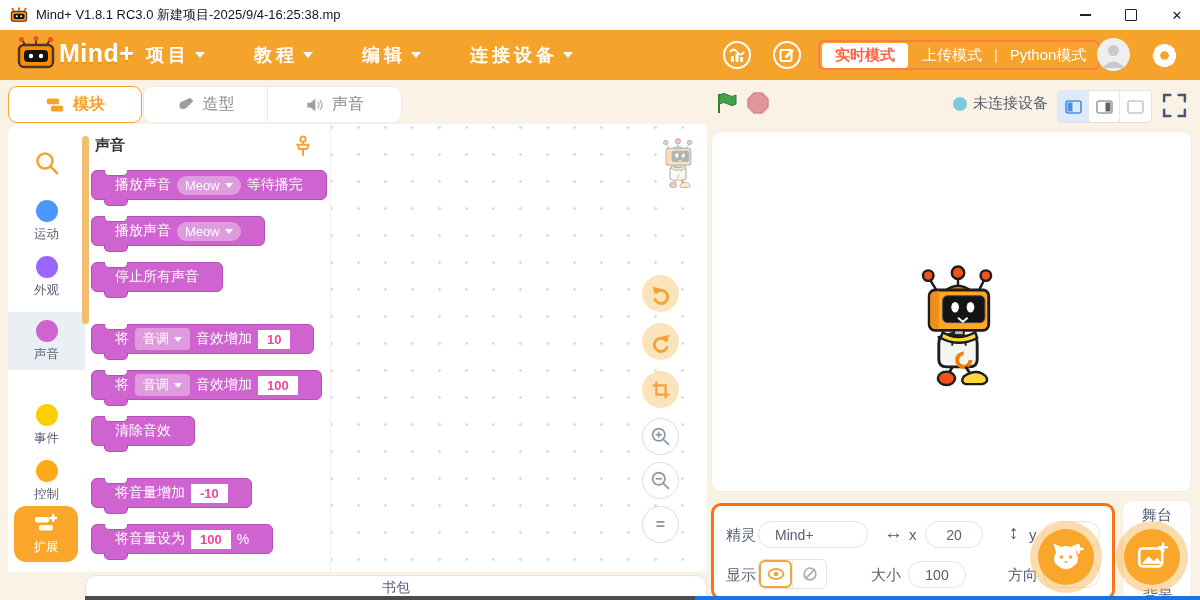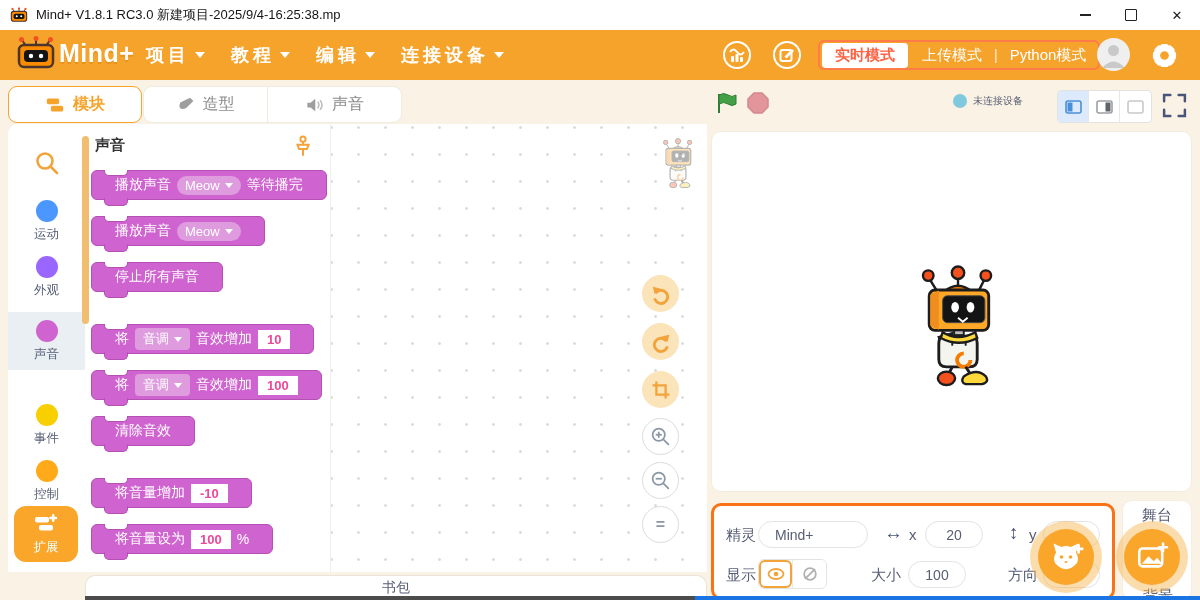--- a/index.html
+++ b/index.html
@@ -14,21 +14,21 @@
   .tb-btn{width:46px;height:30px;display:flex;align-items:center;justify-content:center;color:#222;}
   .min-glyph{width:11px;height:1.5px;background:#222;}
   .max-glyph{width:10px;height:10px;border:1.2px solid #222;border-radius:1px;}
   .close-glyph{font-size:13px;line-height:1;color:#222;}
 
   
   .menubar{position:absolute;top:30px;left:0;width:1200px;height:50px;background:#F5A32B;}
   .logo{position:absolute;left:16px;top:6px;display:flex;align-items:center;gap:3px;}
   .logo-text{font-size:25px;font-weight:800;color:#fff;letter-spacing:.5px;
              text-shadow:0 2px 0 rgba(210,120,0,.35);}
-  .menus{position:absolute;left:146px;top:0;height:50px;display:flex;align-items:center;gap:26px;justify-content:center;}
+  .menus{position:absolute;left:146px;top:0;height:50px;display:flex;align-items:center;gap:49px;justify-content:center;}
   .menu-item{color:#fff;font-size:18px;font-weight:700;letter-spacing:4px;display:flex;
              align-items:center;gap:5px;cursor:pointer;}
   .caret-down{width:0;height:0;border-left:5px solid transparent;border-right:5px solid transparent;
               border-top:6px solid #fff;}
   .hdr-circle{position:absolute;top:10px;width:30px;height:30px;}
   .mode-group{position:absolute;left:818px;top:10px;height:30px;border:2px solid #FF7B4A;
               border-radius:6px;display:flex;align-items:center;box-sizing:border-box;justify-content:flex-end;}
   .mode-active{background:#fff;color:#FF6243;border-radius:4px;margin:0 2px;padding:3px 13px;
                font-weight:700;font-size:15px;}
   .mode{color:#fff;font-size:15px;font-weight:400;padding:0 12px;}
@@ -42,21 +42,21 @@
        justify-content:center;gap:8px;font-size:16px;box-sizing:border-box;cursor:pointer;}
   .tab-active{left:8px;width:134px;border:1px solid #F5A32B;border-radius:9px;color:#F5A32B;
               font-weight:700;z-index:2;}
   .tab-mid{left:143px;width:124px;border:1px solid #F0EBE1;border-right:none;
            border-radius:9px 0 0 9px;color:#8C8C8C;}
   .tab-end{left:267px;width:135px;border:1px solid #F0EBE1;border-radius:0 9px 9px 0;color:#8C8C8C;}
   .flag-btn{position:absolute;left:714px;top:11px;width:24px;height:24px;cursor:pointer;}
   .stop-btn{position:absolute;left:746px;top:11px;width:24px;height:24px;cursor:pointer;}
   .dev-status{position:absolute;left:953px;top:14px;display:flex;align-items:center;gap:6px;}
   .dev-dot{width:14px;height:14px;border-radius:50%;background:#7FC9DE;}
-  .dev-text{font-size:10px;color:#575E75;}
+  .dev-text{font-size:15px;color:#575E75;}
   .layout-group{position:absolute;left:1057px;top:10px;height:31px;display:flex;background:#fff;
                 border:1px solid #E2E2E2;border-radius:4px;overflow:hidden;}
   .layout-cell{width:31px;height:31px;display:flex;align-items:center;justify-content:center;
                border-right:1px solid #E7E7E7;cursor:pointer;box-sizing:border-box;}
   .layout-cell:last-child{border-right:none;}
   .layout-active{background:#DCEAFB;}
   .fullscreen-btn{position:absolute;left:1161px;top:12px;width:27px;height:27px;cursor:pointer;}
 
   
   .sidebar{position:absolute;left:8px;top:124px;width:77px;height:448px;background:#fff;

